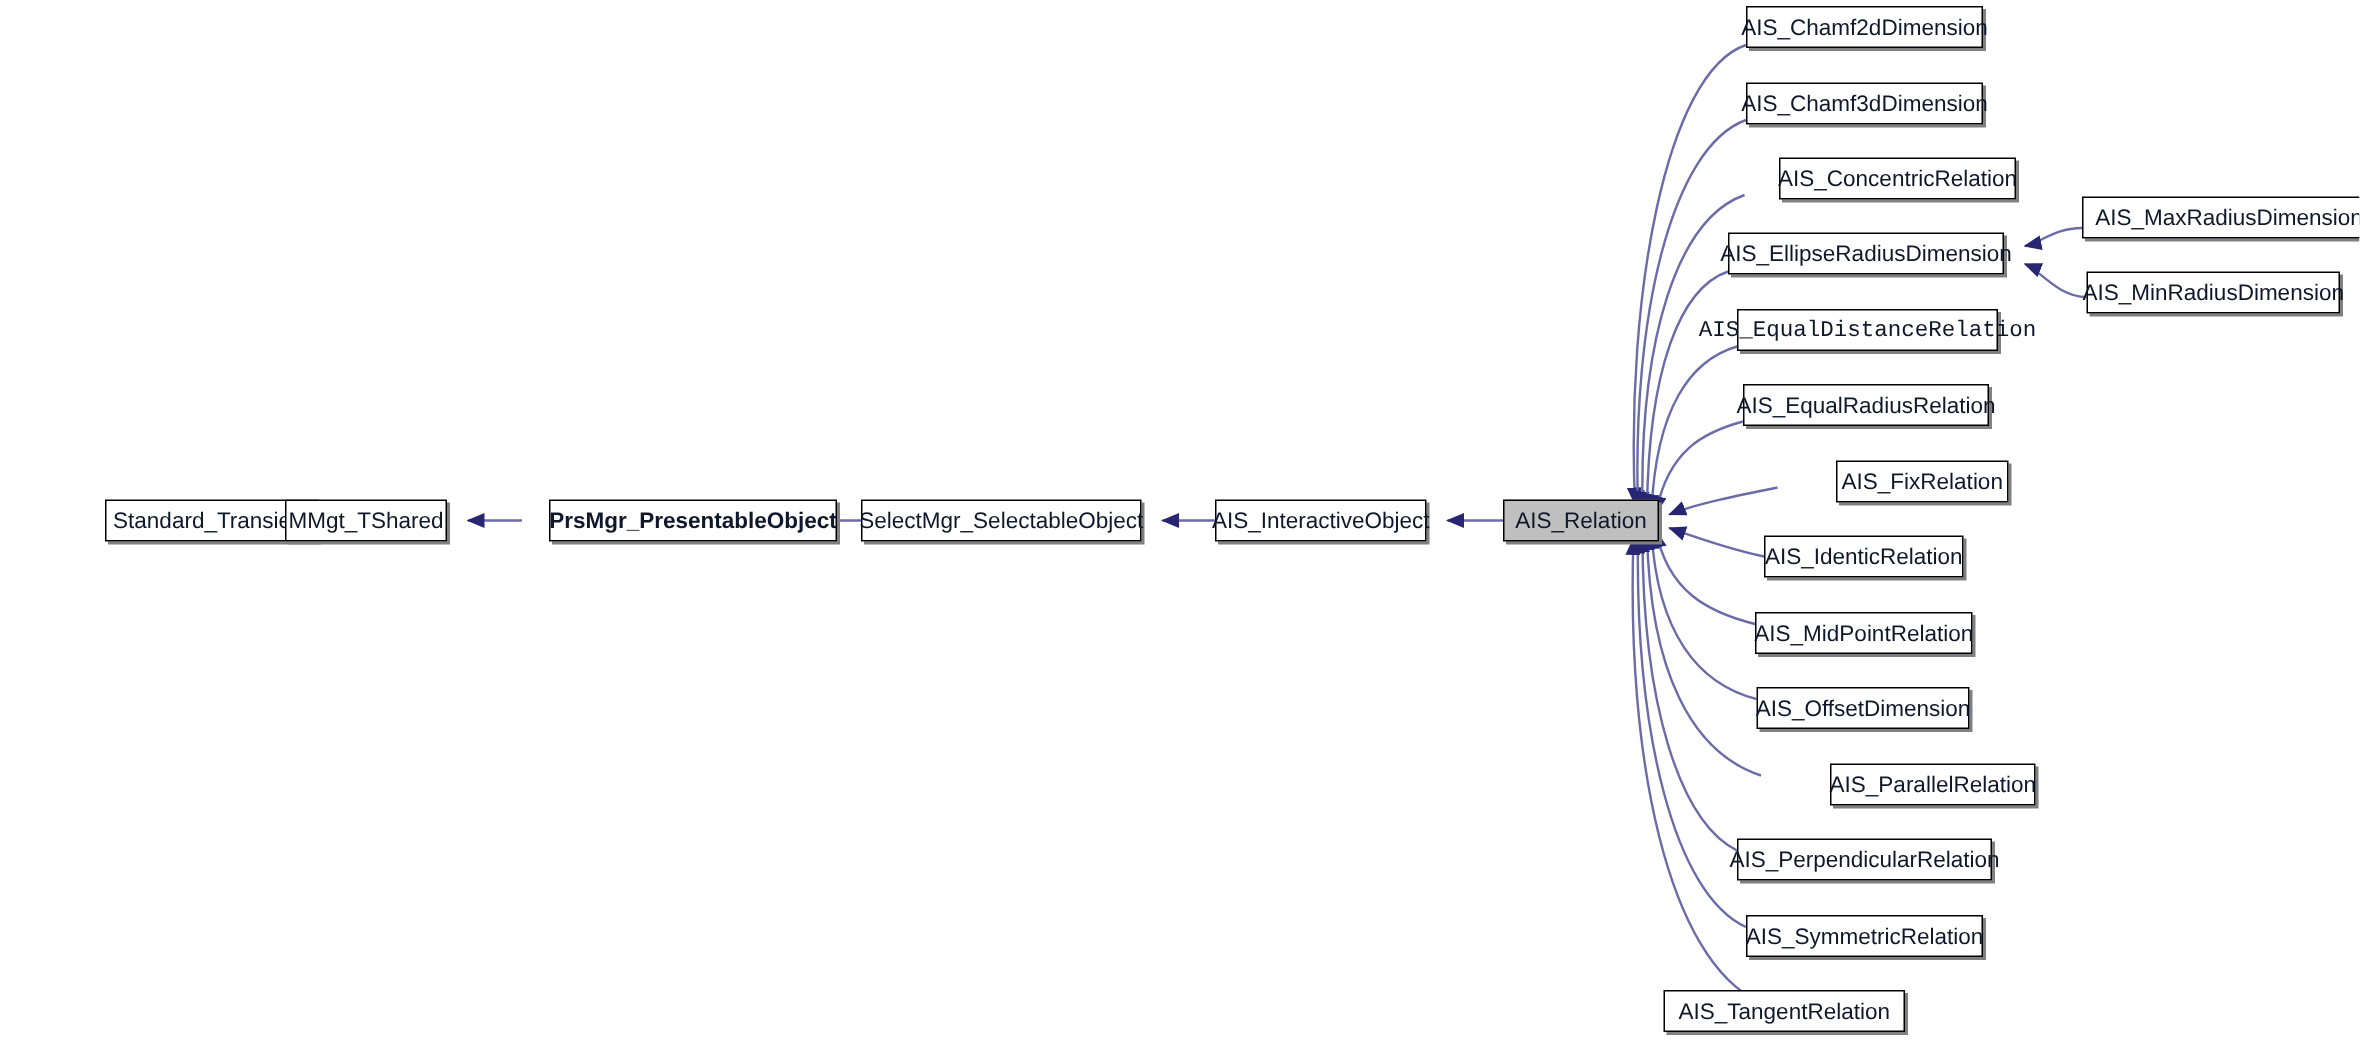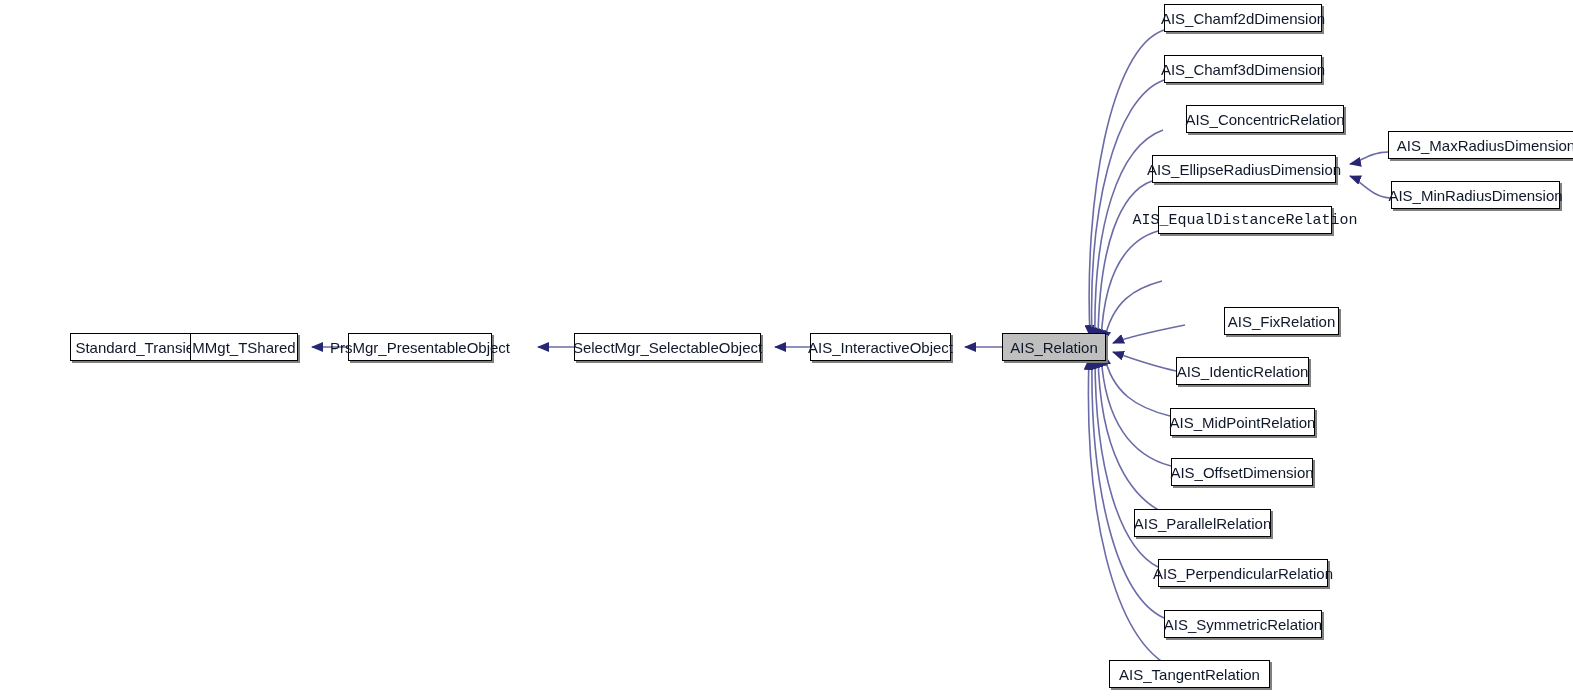--- a/index.html
+++ b/index.html
@@ -93,21 +93,21 @@
       </g>
     </g>
   </svg>
 
   <div class="node" style="left:22px; top:333px; width:142px;margin-left:48px;">
     <span class="label">Standard_Transient</span>
   </div>
   <div class="node" style="left:190px; top:333px; width:108px;">
     <span class="label">MMgt_TShared</span>
   </div>
-  <div class="node" style="left:348px; top:333px; width:144px;">
+  <div class="node" style="left:366px; top:333px; width:192px;font-weight:bold;">
     <span class="label">PrsMgr_PresentableObject</span>
   </div>
   <div class="node" style="left:574px; top:333px; width:187px;align-items:center;">
     <span class="label">SelectMgr_SelectableObject</span>
   </div>
   <div class="node" style="left:810px; top:333px; width:141px;">
     <span class="label">AIS_InteractiveObject</span>
   </div>
 
   <div class="node focus" style="left:1002px; top:333px; width:104px;">
@@ -122,33 +122,36 @@
   </div>
   <div class="node" style="left:1163px; top:105px; width:158px;margin-left:23px;">
     <span class="label">AIS_ConcentricRelation</span>
   </div>
   <div class="node" style="left:1152px; top:155px; width:184px;">
     <span class="label">AIS_EllipseRadiusDimension</span>
   </div>
   <div class="node" style="left:1158px; top:206px; width:174px;font-family:Liberation Mono, monospace;">
     <span class="label">AIS_EqualDistanceRelation</span>
   </div>
+  <div class="node" style="left:1162px; top:256px; width:164px;">
+    <span class="label">AIS_EqualRadiusRelation</span>
+  </div>
   <div class="node" style="left:1185px; top:307px; width:115px;margin-left:39px;">
     <span class="label">AIS_FixRelation</span>
   </div>
   <div class="node" style="left:1176px; top:357px; width:133px;">
     <span class="label">AIS_IdenticRelation</span>
   </div>
   <div class="node" style="left:1170px; top:408px; width:145px;">
     <span class="label">AIS_MidPointRelation</span>
   </div>
   <div class="node" style="left:1171px; top:458px; width:142px;">
     <span class="label">AIS_OffsetDimension</span>
   </div>
-  <div class="node" style="left:1134px; top:509px; width:137px;">
+  <div class="node" style="left:1220px; top:509px; width:137px;">
     <span class="label">AIS_ParallelRelation</span>
   </div>
   <div class="node" style="left:1158px; top:559px; width:170px;">
     <span class="label">AIS_PerpendicularRelation</span>
   </div>
   <div class="node" style="left:1164px; top:610px; width:158px;">
     <span class="label">AIS_SymmetricRelation</span>
   </div>
   <div class="node" style="left:1109px; top:660px; width:161px;">
     <span class="label">AIS_TangentRelation</span>

